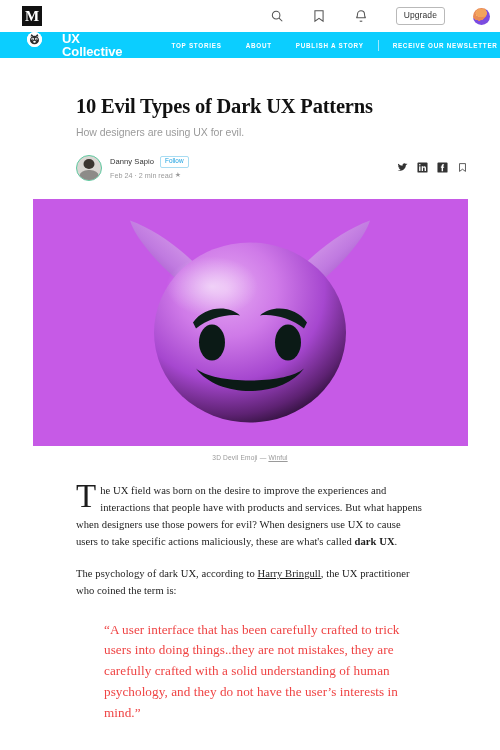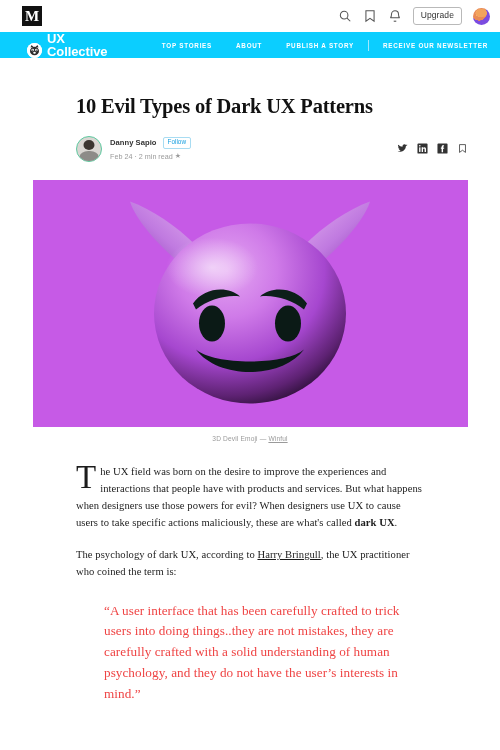--- a/index.html
+++ b/index.html
@@ -21,21 +21,21 @@
   .medium-logo {
     width: 20px; height: 20px;
     background: #111; color: #fff;
     font-family: "Liberation Serif", serif;
     font-weight: 700; font-size: 15px;
     display: flex; align-items: center; justify-content: center;
     line-height: 1;
   }
   .topbar-right {
     margin-left: auto;
-    display: flex; align-items: center; gap: 11px;
+    display: flex; align-items: center; gap: 28px;
   }
   .ticon { width: 14px; height: 14px; display:block; color:#555; }
   .ticon svg { width: 100%; height: 100%; display:block; }
   .upgrade-btn {
     border: 1px solid #b9b9b9; border-radius: 3px;
     font-size: 8.5px; color: #333; background: #fff;
     padding: 3px 7px 4px; line-height: 1; cursor: pointer;
     font-family: "Liberation Sans", sans-serif;
     letter-spacing: .1px;
   }
@@ -50,21 +50,21 @@
     background:#f2a35c;
   }
 
   
   .pubnav {
     height: 26px; width: 100%;
     background: #0bceff;
     display: flex; align-items: center;
     padding: 0 0 0 27px;
   }
-  .pub-brand { display: flex; align-items: flex-end; gap: 5px; }
+  .pub-brand { display: flex; align-items: flex-start; gap: 20px; }
   .pub-mark {
     width: 15px; height: 15px; border-radius: 50%;
     background: #fff; position: relative; flex: none;
   }
   .pub-mark svg { position:absolute; left:0; top:0; width:15px; height:15px; }
   .pub-name {
     color: #fff; font-size: 13px; font-weight: 600;
     letter-spacing: -.1px; line-height: 1;
   }
   .pub-links {
@@ -107,21 +107,21 @@
   }
   .avatar-author::after {
     content:""; position:absolute; left:50%; bottom:-12%;
     transform:translateX(-50%);
     width:78%; height:52%; border-radius:46% 46% 0 0;
     background:#8d8b88;
   }
   .byline-text { margin-left: 8px; }
   .byline-row1 { display: flex; align-items: center; gap: 6px; }
   .author-name {
-    font-size: 7.6px; font-weight: 700; color: #333; letter-spacing: .05px;
+    font-size: 7.6px; font-weight: 400; color: #333; letter-spacing: .05px;
   }
   .follow-btn {
     font-size: 6.4px; color: #1aa0e0; border: 1px solid #a8dcf2;
     border-radius: 2px; padding: 1.5px 4px 2px; background:#fff;
     cursor: pointer; line-height: 1;
     font-family: "Liberation Sans", sans-serif;
   }
   .byline-row2 {
     font-size: 7.2px; color: #9a9a9a; margin-top: 3px;
     display: flex; align-items: center; gap: 2px;
@@ -223,20 +223,21 @@
       <a href="#">ABOUT</a>
       <a href="#">PUBLISH A STORY</a>
       <span class="pub-sep"></span>
       <a href="#">RECEIVE OUR NEWSLETTER</a>
     </div>
   </div>
 
   <div class="article">
 
     <h1 class="title">10 Evil Types of Dark UX Patterns</h1>
+    <p class="subtitle">How designers are using UX for evil.</p>
 
     <div class="byline">
       <div class="avatar-author"></div>
       <div class="byline-text">
         <div class="byline-row1">
           <span class="author-name">Danny Sapio</span>
           <button class="follow-btn">Follow</button>
         </div>
         <div class="byline-row2">
           <span>Feb 24</span>

